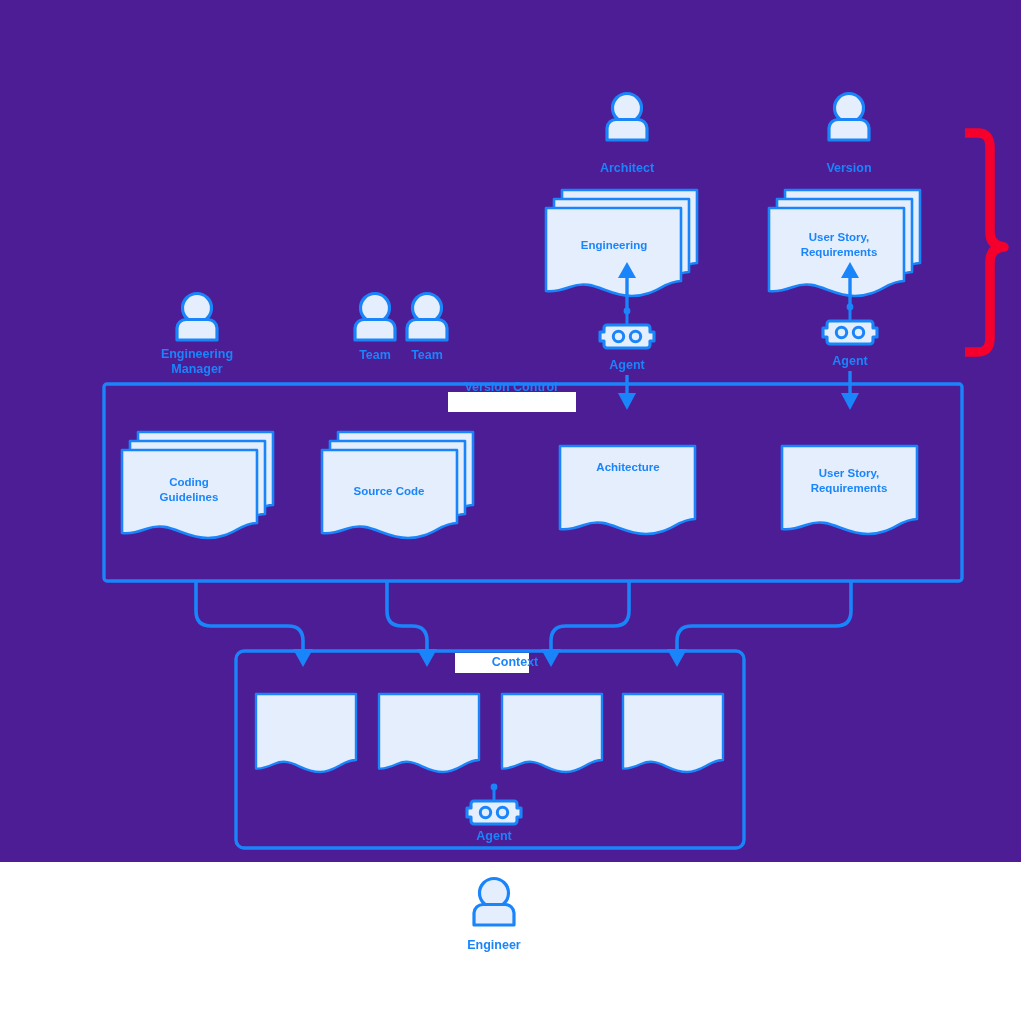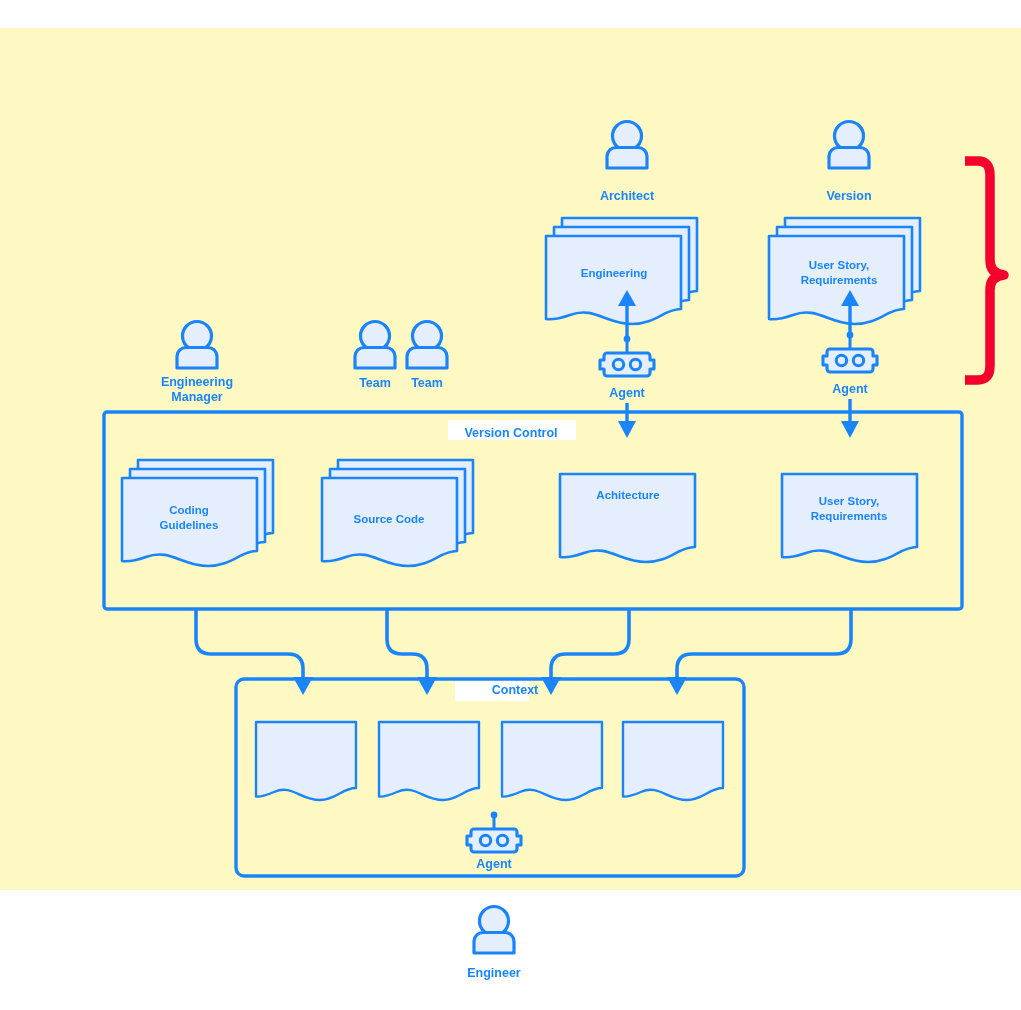--- a/index.html
+++ b/index.html
@@ -1,17 +1,17 @@
 <!DOCTYPE html>
 <html><head>
 <meta charset="utf-8">
 <style>
   html,body{margin:0;padding:0;background:#ffffff;}
   body{width:1021px;height:1010px;overflow:hidden;font-family:"Liberation Sans","DejaVu Sans",sans-serif;}
-  #stage{position:relative;width:1021px;height:862px;background:#fef9c3;margin-top:28px;}
+  #stage{position:relative;width:1021px;height:862px;background:#4c1d95;}
   #stage svg{position:absolute;left:0;top:0;width:1021px;height:1010px;}
   .lbl{position:absolute;font-weight:bold;color:#1a85fb;text-align:center;line-height:1.22;white-space:pre-line;}
   .lbl.s13{font-size:12.5px;}
   .doc-txt{position:absolute;font-weight:bold;color:#1a85fb;text-align:center;line-height:1.3;font-size:11.5px;white-space:pre-line;}
 </style>
 </head>
 <body>
 
 <div id="stage">
 
@@ -172,21 +172,21 @@
   <div class="lbl s13" style="left:335px;top:348px;width:80px;">Team</div>
   <div class="lbl s13" style="left:387px;top:348px;width:80px;">Team</div>
 
   <div class="doc-txt" style="left:552px;top:238px;width:124px;">Engineering</div>
   <div class="doc-txt" style="left:777px;top:230px;width:124px;">User Story,
 Requirements</div>
 
   <div class="lbl s13" style="left:577px;top:358px;width:100px;">Agent</div>
   <div class="lbl s13" style="left:800px;top:354px;width:100px;">Agent</div>
 
-  <div class="lbl s13" style="left:431px;top:398px;width:160px;">Version Control</div>
+  <div class="lbl s13" style="left:431px;top:380px;width:160px;">Version Control</div>
 
   <div class="doc-txt" style="left:127px;top:475px;width:124px;">Coding
 Guidelines</div>
   <div class="doc-txt" style="left:327px;top:484px;width:124px;">Source Code</div>
   <div class="doc-txt" style="left:566px;top:460px;width:124px;">Achitecture</div>
   <div class="doc-txt" style="left:787px;top:466px;width:124px;">User Story,
 Requirements</div>
 
   <div class="lbl s13" style="left:463px;top:655px;width:104px;">Context</div>
 

